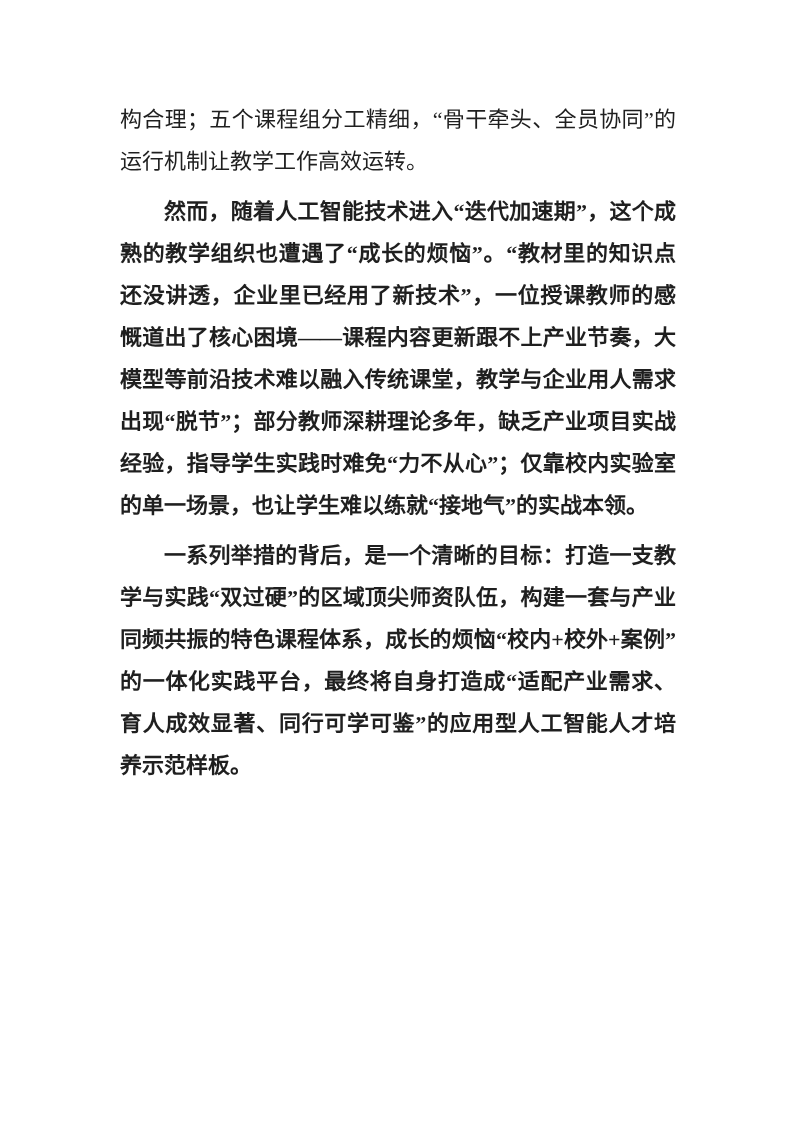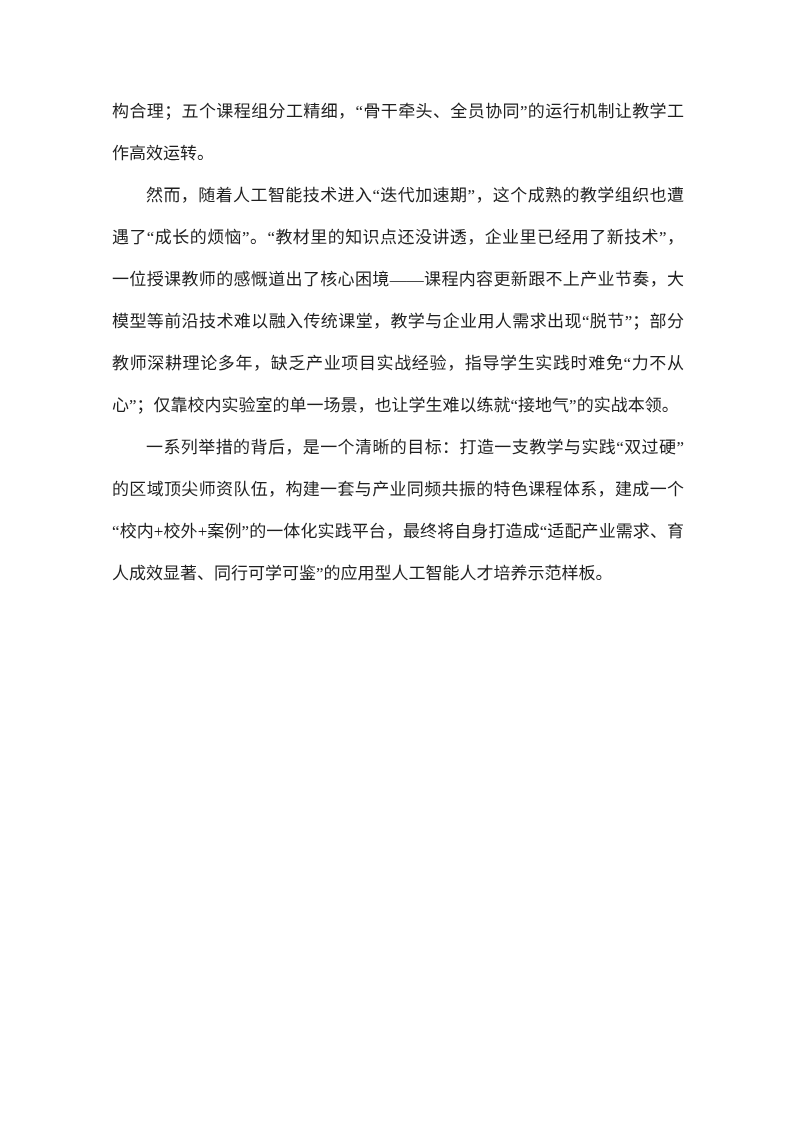--- a/index.html
+++ b/index.html
@@ -14,36 +14,37 @@
     margin: 0 auto;
     background: #ffffff;
     box-sizing: border-box;
     padding: 91px 109px 0 112px;
     overflow: hidden;
   }
   .body-text {
     width: 572px;
   }
   .para {
-    margin: 0;
+    margin: 8px;
     font-family: "Liberation Serif", "DejaVu Serif", serif;
-    font-size: 17px;
+    font-size: 22px;
     line-height: 42px;
     color: #1f1f1f;
     text-align: justify;
     text-justify: inter-ideograph;
     word-break: break-all;
     font-weight: 400;
   }
   .para.indent {
     text-indent: 2em;
+    font-weight: bold;
   }
 </style>
 </head>
 <body>
 
 <div class="page">
   <div class="body-text">
     <p class="para">构合理；五个课程组分工精细，“骨干牵头、全员协同”的运行机制让教学工作高效运转。</p>
     <p class="para indent">然而，随着人工智能技术进入“迭代加速期”，这个成熟的教学组织也遭遇了“成长的烦恼”。“教材里的知识点还没讲透，企业里已经用了新技术”，一位授课教师的感慨道出了核心困境——课程内容更新跟不上产业节奏，大模型等前沿技术难以融入传统课堂，教学与企业用人需求出现“脱节”；部分教师深耕理论多年，缺乏产业项目实战经验，指导学生实践时难免“力不从心”；仅靠校内实验室的单一场景，也让学生难以练就“接地气”的实战本领。</p>
-    <p class="para indent">一系列举措的背后，是一个清晰的目标：打造一支教学与实践“双过硬”的区域顶尖师资队伍，构建一套与产业同频共振的特色课程体系，建成一个“校内+校外+案例”的一体化实践平台，最终将自身打造成“适配产业需求、育人成效显著、同行可学可鉴”的应用型人工智能人才培养示范样板。</p>
+    <p class="para indent">一系列举措的背后，是一个清晰的目标：打造一支教学与实践“双过硬”的区域顶尖师资队伍，构建一套与产业同频共振的特色课程体系，成长的烦恼“校内+校外+案例”的一体化实践平台，最终将自身打造成“适配产业需求、育人成效显著、同行可学可鉴”的应用型人工智能人才培养示范样板。</p>
   </div>
 </div>
 
 </body></html>

